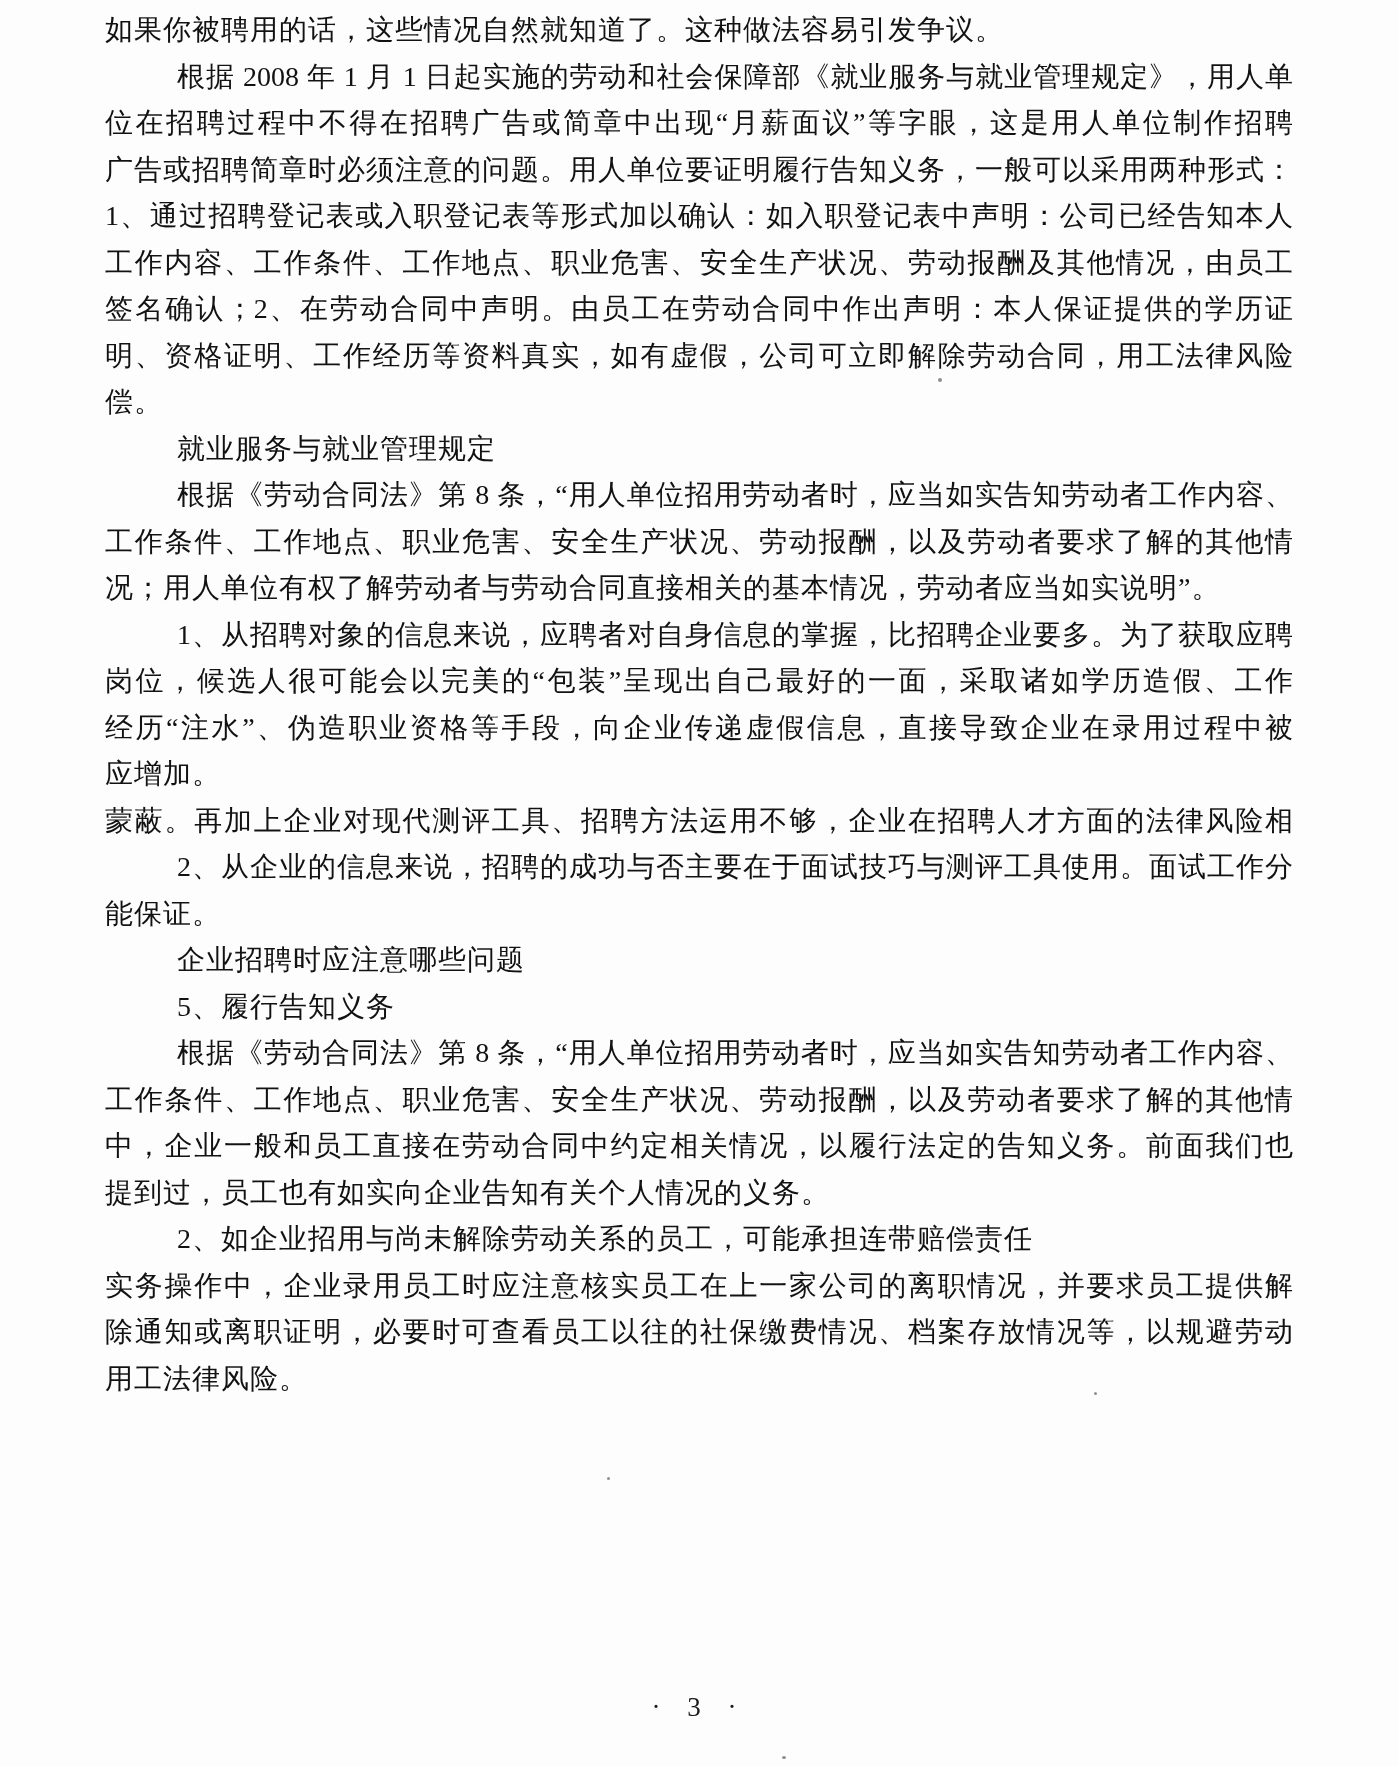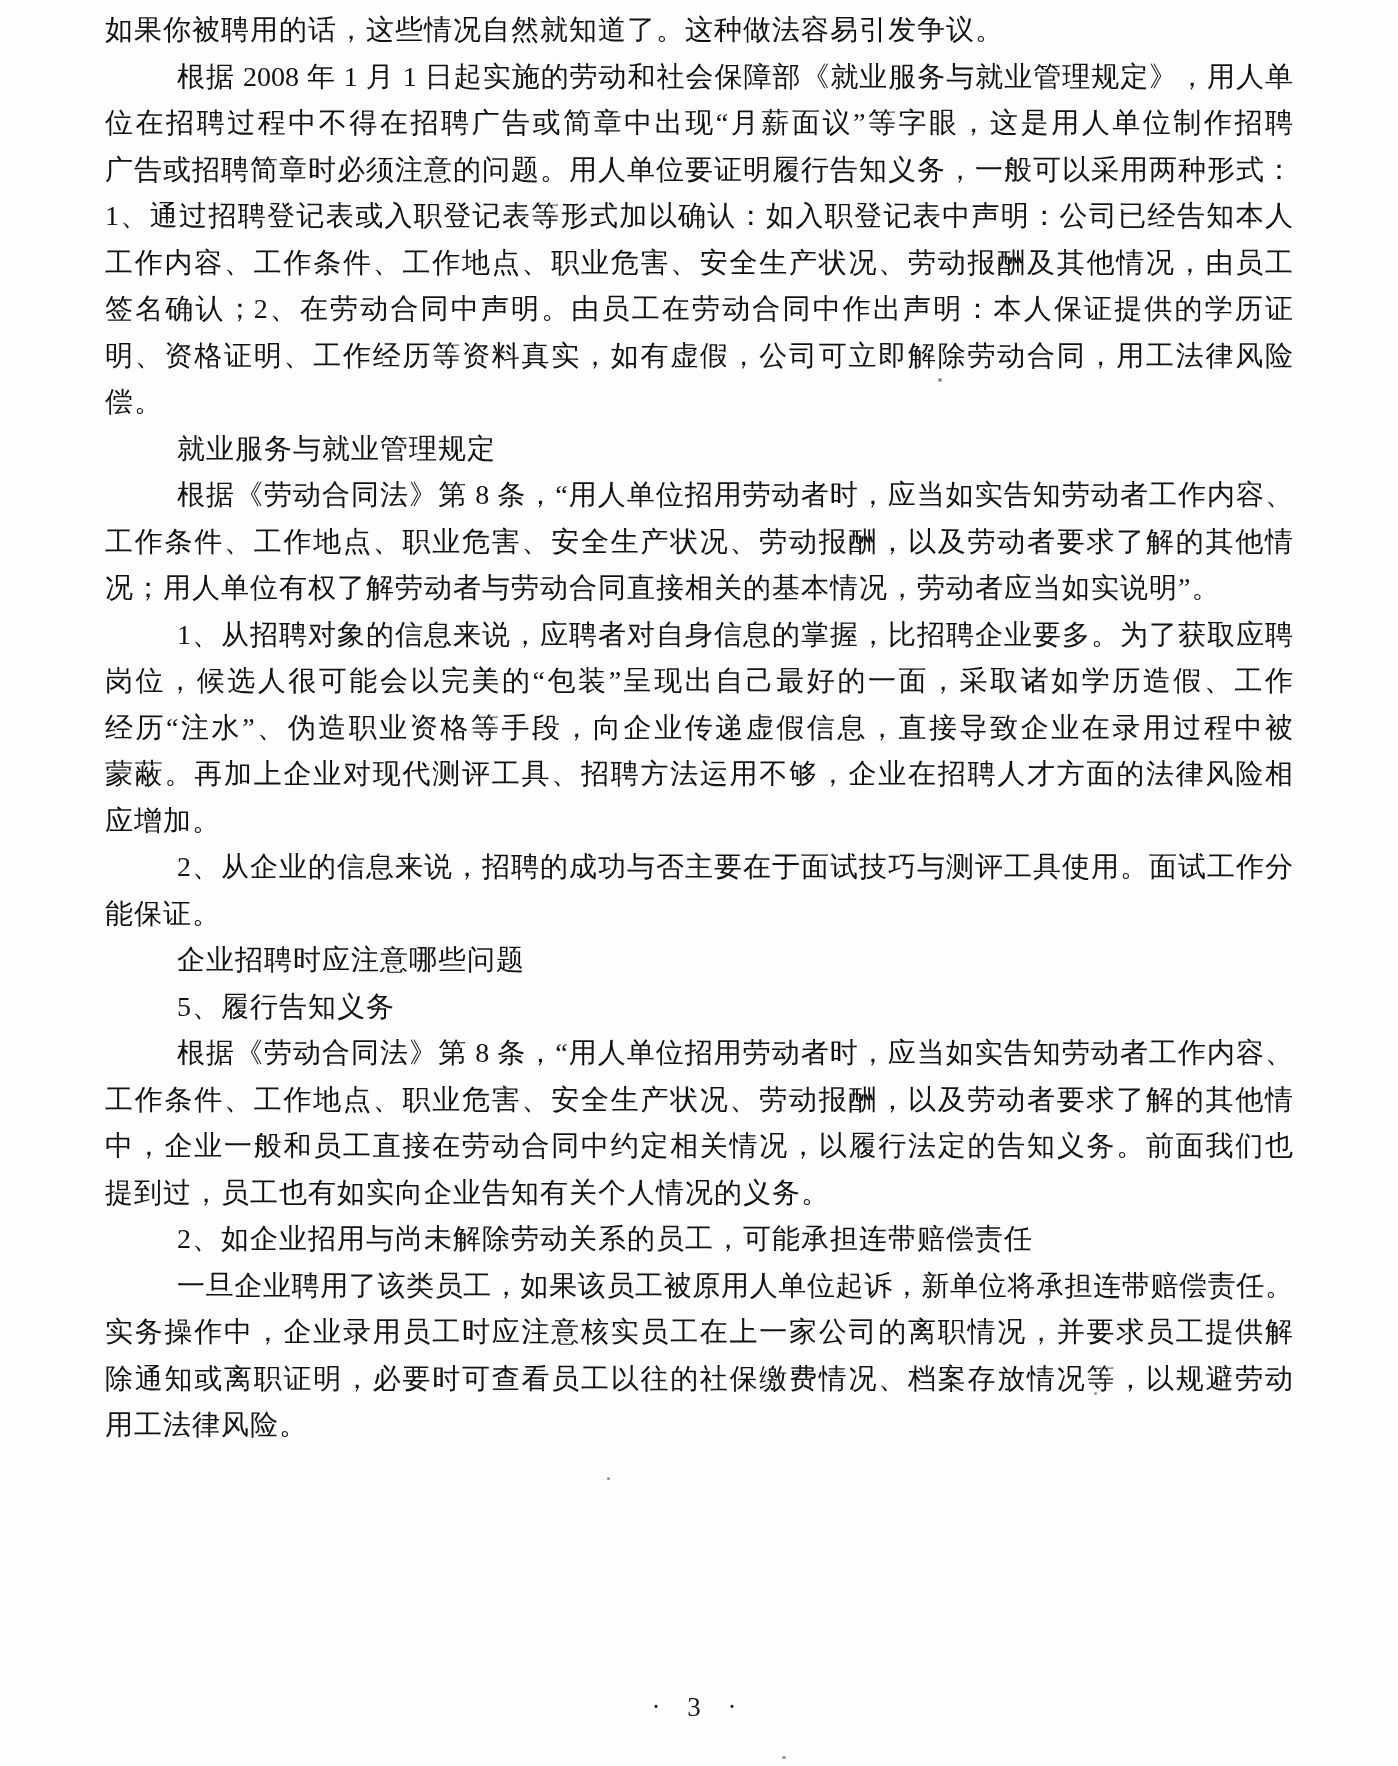--- a/index.html
+++ b/index.html
@@ -76,32 +76,31 @@
       <div class="line justify">签名确认；2、在劳动合同中声明。由员工在劳动合同中作出声明：本人保证提供的学历证</div>
       <div class="line justify">明、资格证明、工作经历等资料真实，如有虚假，公司可立即解除劳动合同，用工法律风险</div>
       <div class="line">偿。</div>
       <div class="line indent">就业服务与就业管理规定</div>
       <div class="line justify indent">根据《劳动合同法》第 8 条，“用人单位招用劳动者时，应当如实告知劳动者工作内容、</div>
       <div class="line justify">工作条件、工作地点、职业危害、安全生产状况、劳动报酬，以及劳动者要求了解的其他情</div>
       <div class="line">况；用人单位有权了解劳动者与劳动合同直接相关的基本情况，劳动者应当如实说明”。</div>
       <div class="line justify indent">1、从招聘对象的信息来说，应聘者对自身信息的掌握，比招聘企业要多。为了获取应聘</div>
       <div class="line justify">岗位，候选人很可能会以完美的“包装”呈现出自己最好的一面，采取诸如学历造假、工作</div>
       <div class="line justify">经历“注水”、伪造职业资格等手段，向企业传递虚假信息，直接导致企业在录用过程中被</div>
+      <div class="line">应增加。</div>
       <div class="line justify">蒙蔽。再加上企业对现代测评工具、招聘方法运用不够，企业在招聘人才方面的法律风险相</div>
-      <div class="line">应增加。</div>
       <div class="line justify indent">2、从企业的信息来说，招聘的成功与否主要在于面试技巧与测评工具使用。面试工作分</div>
       <div class="line">能保证。</div>
       <div class="line indent">企业招聘时应注意哪些问题</div>
       <div class="line indent">5、履行告知义务</div>
       <div class="line justify indent">根据《劳动合同法》第 8 条，“用人单位招用劳动者时，应当如实告知劳动者工作内容、</div>
       <div class="line justify">工作条件、工作地点、职业危害、安全生产状况、劳动报酬，以及劳动者要求了解的其他情</div>
       <div class="line justify">中，企业一般和员工直接在劳动合同中约定相关情况，以履行法定的告知义务。前面我们也</div>
       <div class="line">提到过，员工也有如实向企业告知有关个人情况的义务。</div>
       <div class="line indent">2、如企业招用与尚未解除劳动关系的员工，可能承担连带赔偿责任</div>
-      <div class="line justify indent">一旦企业聘用了该类员工，如果该员工被原用人单位起诉，新单位将承担连带赔偿责任。</div>
       <div class="line justify">实务操作中，企业录用员工时应注意核实员工在上一家公司的离职情况，并要求员工提供解</div>
       <div class="line justify">除通知或离职证明，必要时可查看员工以往的社保缴费情况、档案存放情况等，以规避劳动</div>
       <div class="line">用工法律风险。</div>
     </div>
 
   <div class="pagenum">· 3 ·</div>
 
   <div class="speck s1"></div>
   <div class="speck s2"></div>
   <div class="speck s3"></div>

